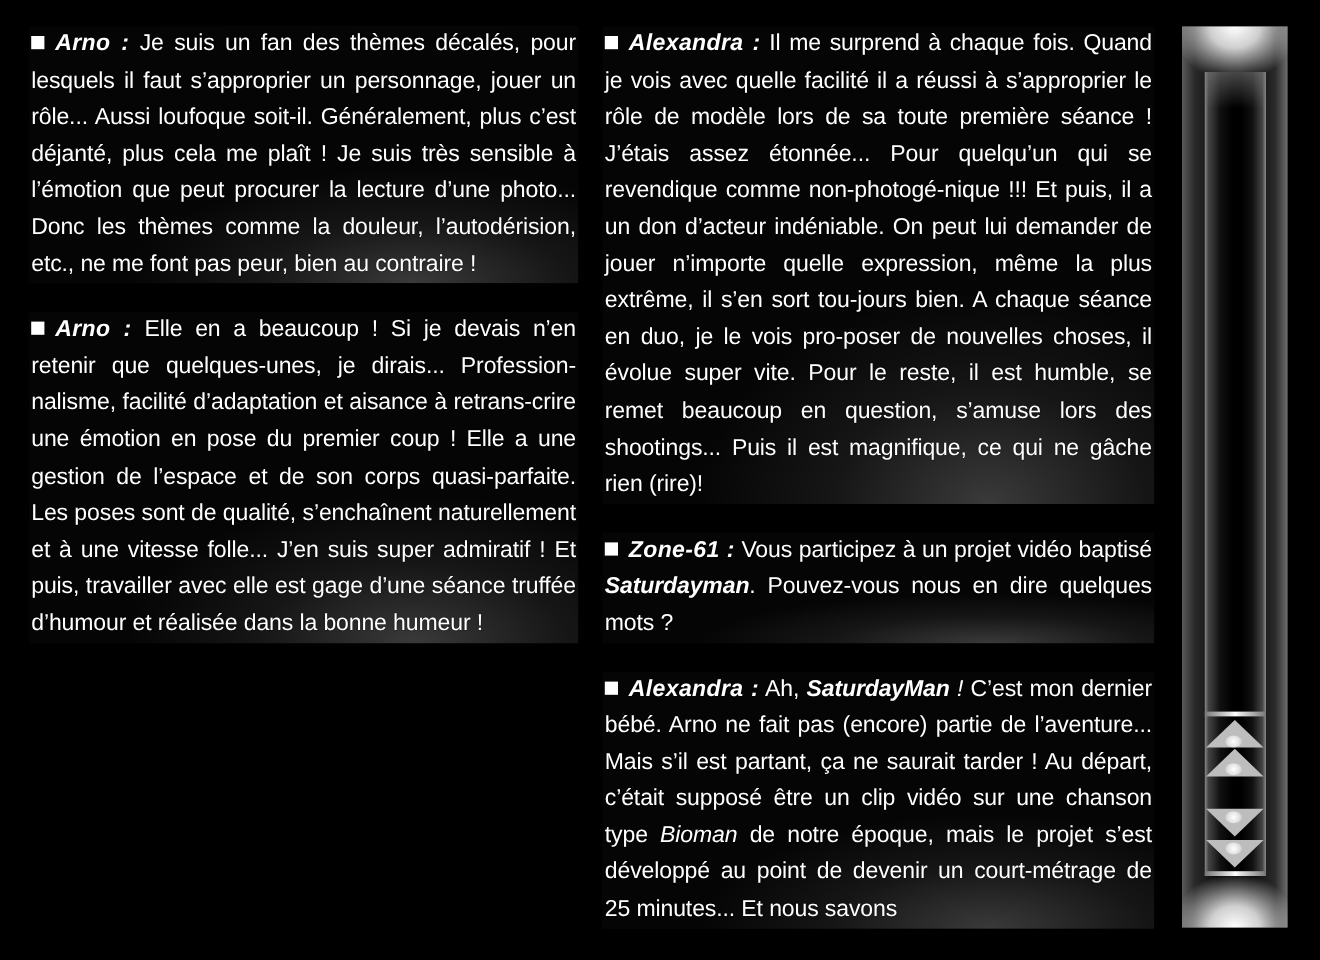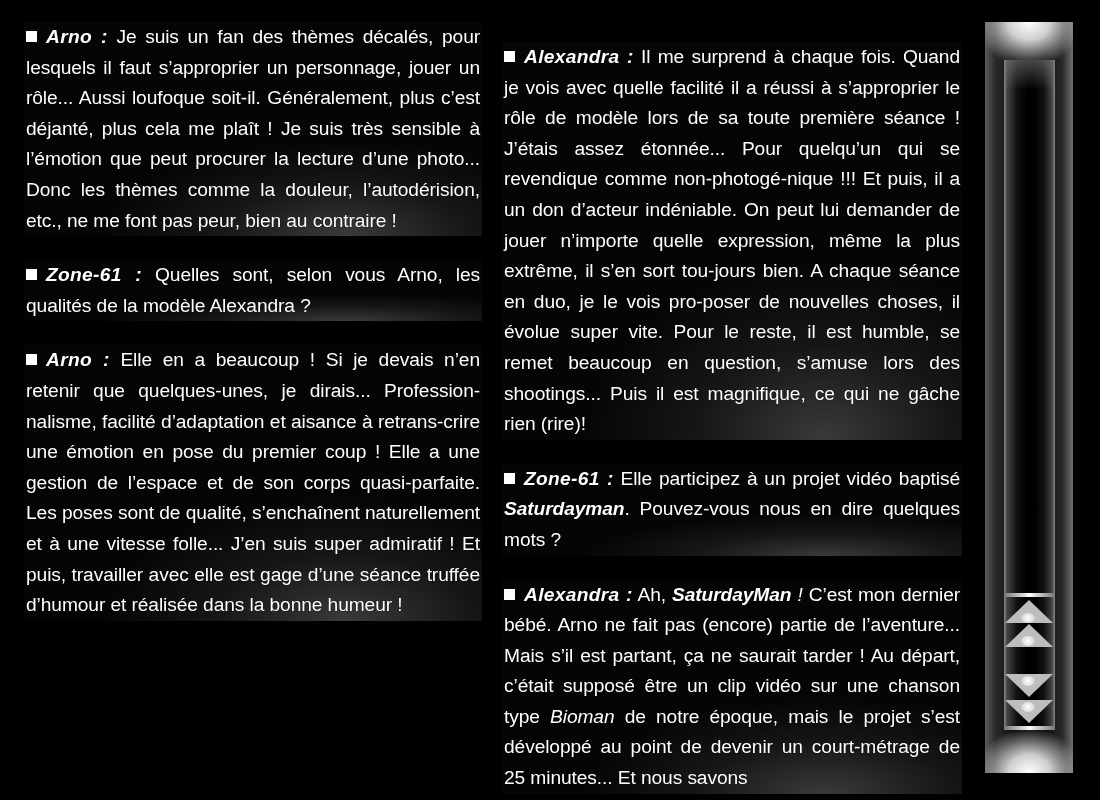--- a/index.html
+++ b/index.html
@@ -1,20 +1,20 @@
 <!DOCTYPE html>
 <html><head>
 <meta charset="utf-8">
 <style>
   html, body { margin:0; padding:0; background:#000; }
   body { width:1100px; height:800px; position:relative; overflow:hidden;
          font-family:"Liberation Sans", sans-serif; color:#fff; }
   .col { position:absolute; top:22px; height:754px; overflow:hidden; }
   .col.left { left:24px; width:458px; }
-  .col.right { left:502px; width:460px;margin-top:20px; }
+  .col.right { left:502px; width:460px; }
   .para { position:relative; margin:0; padding:0 2px 0 2px;
           font-size:19.2px; line-height:30.6px; text-align:justify;
           letter-spacing:-0.1px;
           background: radial-gradient(ellipse 70% 60% at 70% 100%, #3a3a3a 0%, #161616 40%, #050505 75%),
                       #070707;
           text-shadow: 0 0 1px #000; }
   .para + .para { margin-top:24px; }
   .col.left .para:nth-child(2) { margin-top:24px; }
   .bullet { display:inline-block; width:11px; height:11px; background:#fff;
             margin-right:9px; vertical-align:1px; }
@@ -43,37 +43,33 @@
 </style>
 </head>
 <body>
 
 <div class="col left">
   <p class="para">
     <span class="bullet"></span><span class="speaker">Arno :</span>
     <span>Je suis un fan des thèmes décalés, pour lesquels il faut s’approprier un personnage, jouer un rôle... Aussi loufoque soit-il. Généralement, plus c’est déjanté, plus cela me plaît ! Je suis très sensible à l’émotion que peut procurer la lecture d’une photo... Donc les thèmes comme la douleur, l’autodérision, etc., ne me font pas peur, bien au contraire !</span>
   </p>
   <p class="para">
-    <span class="bullet"></span><span class="speaker">Zone-61 :</span>
-    <span>Quelles sont, selon vous Arno, les qualités de la modèle Alexandra ?</span>
-  </p>
-  <p class="para">
     <span class="bullet"></span><span class="speaker">Arno :</span>
     <span>Elle en a beaucoup ! Si je devais n’en retenir que quelques-unes, je dirais... Profession-nalisme, facilité d’adaptation et aisance à retrans-crire une émotion en pose du premier coup ! Elle a une gestion de l’espace et de son corps quasi-parfaite. Les poses sont de qualité, s’enchaînent naturellement et à une vitesse folle... J’en suis super admiratif ! Et puis, travailler avec elle est gage d’une séance truffée d’humour et réalisée dans la bonne humeur !</span>
   </p>
 </div>
 
 <div class="col right">
   <p class="para">
     <span class="bullet"></span><span class="speaker">Alexandra :</span>
     <span>Il me surprend à chaque fois. Quand je vois avec quelle facilité il a réussi à s’approprier le rôle de modèle lors de sa toute première séance ! J’étais assez étonnée... Pour quelqu’un qui se revendique comme non-photogé-nique !!! Et puis, il a un don d’acteur indéniable. On peut lui demander de jouer n’importe quelle expression, même la plus extrême, il s’en sort tou-jours bien. A chaque séance en duo, je le vois pro-poser de nouvelles choses, il évolue super vite. Pour le reste, il est humble, se remet beaucoup en question, s’amuse lors des shootings... Puis il est magnifique, ce qui ne gâche rien (rire)!</span>
   </p>
   <p class="para">
     <span class="bullet"></span><span class="speaker">Zone-61 :</span>
-    <span>Elle participez à un projet vidéo baptisé </span><span class="title-b">Saturdayman</span><span>. Pouvez-vous nous en dire quelques mots ?</span>
+    <span>Vous participez à un projet vidéo baptisé </span><span class="title-b">Saturdayman</span><span>. Pouvez-vous nous en dire quelques mots ?</span>
   </p>
   <p class="para">
     <span class="bullet"></span><span class="speaker">Alexandra :</span>
     <span>Ah, </span><span class="title-b">SaturdayMan</span><span class="title-i"> ! </span><span>C’est mon dernier bébé. Arno ne fait pas (encore) partie de l’aventure... Mais s’il est partant, ça ne saurait tarder ! Au départ, c’était supposé être un clip vidéo sur une chanson type </span><span class="title-i">Bioman</span><span> de notre époque, mais le projet s’est développé au point de devenir un court-métrage de 25 minutes... Et nous savons</span>
   </p>
 </div>
 
 <div class="sb">
   <div class="sb-track"></div>
 

